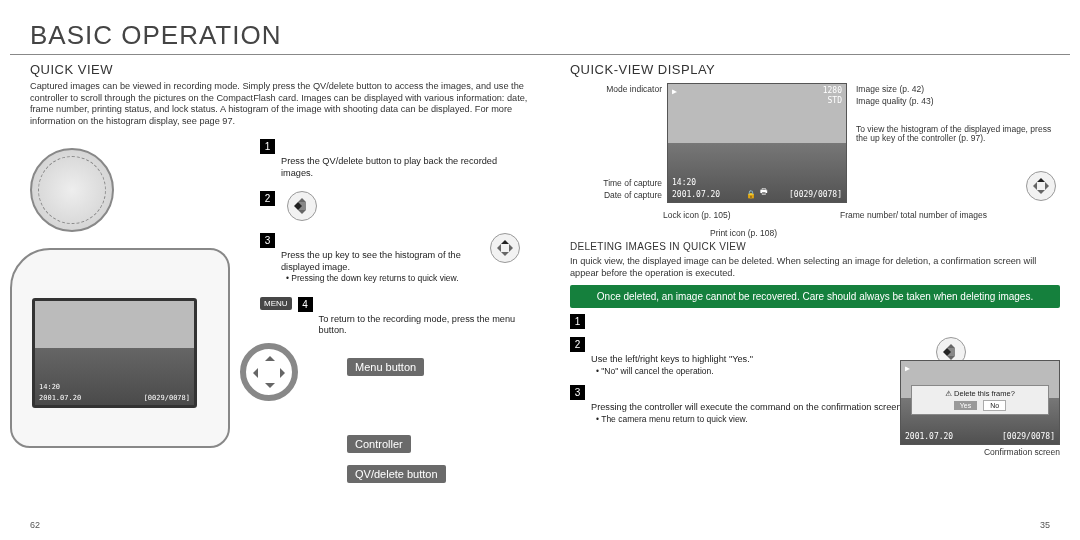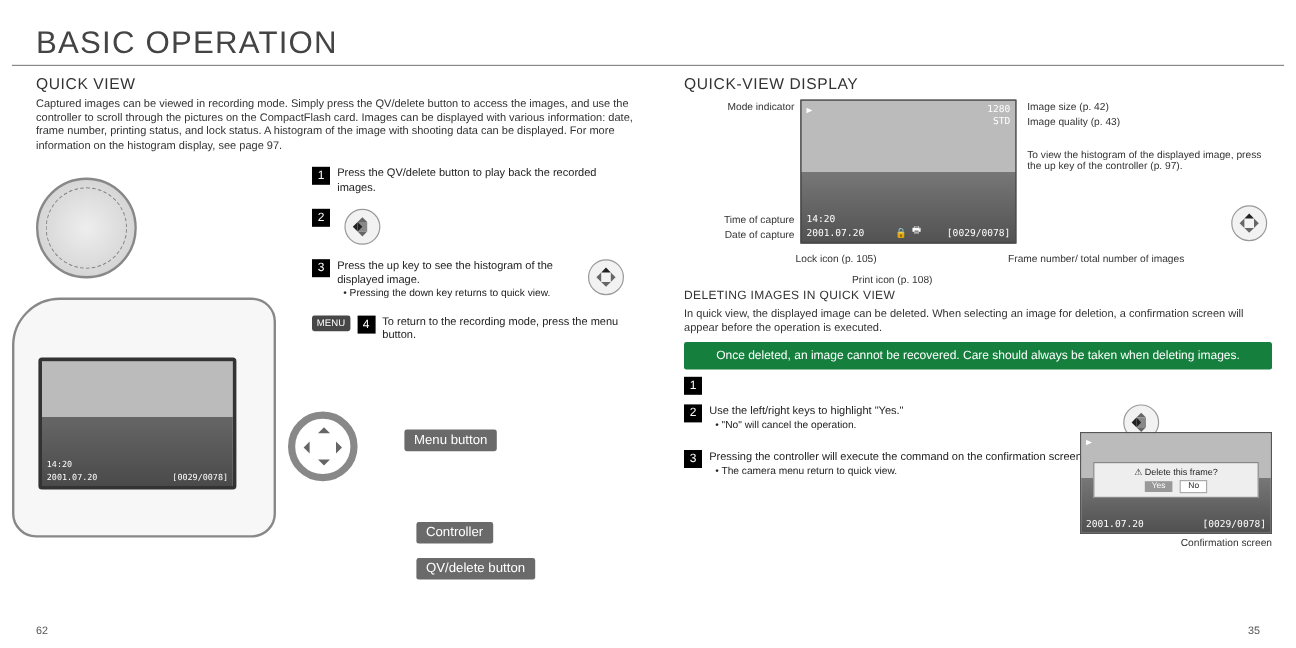--- a/index.html
+++ b/index.html
@@ -6,27 +6,27 @@
   body { width: 1080px; height: 540px; font-family: Arial, Helvetica, sans-serif; background: #fff; color: #222; position: relative; }
   .page-title { position: absolute; top: 20px; left: 30px; font-size: 26px; font-weight: 300; letter-spacing: 1px; color: #444; }
   .hr { position: absolute; top: 54px; left: 10px; right: 10px; height: 1px; background: #888; }
   .left-col { position: absolute; top: 62px; left: 30px; width: 500px; }
   .right-col { position: absolute; top: 62px; left: 570px; width: 490px; }
   .sec-head { font-size: 13px; font-weight: 400; letter-spacing: 0.5px; color: #333; margin-bottom: 4px; }
   .intro { font-size: 9.2px; line-height: 1.25; color: #333; }
   .steps { margin-top: 12px; margin-left: 230px; width: 260px; }
   .step { display: flex; margin-bottom: 12px; position: relative; }
   .step-num { background: #000; color: #fff; width: 15px; height: 15px; font-size: 10px; display: flex; align-items: center; justify-content: center; margin-right: 6px; flex-shrink: 0; }
-  .step-text { font-size: 9.2px; line-height: 1.25; }
+  .step-text { font-size: 9.2px; line-height: 1.25; margin-top: 17px; }
   .step-sub { font-size: 8.5px; margin-left: 5px; }
   .step-sub::before { content: "• "; }
   .menu-label { position: absolute; left: 230px; top: 12px; background: #474747; color: #fff; font-size: 8px; padding: 2px 4px; border-radius: 2px; }
   .camera-diagram { position: absolute; left: 10px; top: 148px; width: 230px; height: 330px; }
   .callout { position: absolute; font-size: 11px; color: #fff; background: #6a6a6a; padding: 3px 8px; border-radius: 2px; }
-  .callout.menu { top: 358px; left: 337px; }
+  .callout.menu { top: 358px; left: 347px; }
   .callout.controller { top: 435px; left: 347px; }
   .callout.qv { top: 465px; left: 347px; }
   .qv-display { position: absolute; left: 667px; top: 86px; width: 180px; height: 120px; background: #222; border: 1px solid #555; }
   .qv-img { width: 100%; height: 100%; background: linear-gradient(#bbb 0%, #bbb 50%, #777 50%, #525252 100%); position: relative; }
   .qv-overlay { position: absolute; color: #fff; font-size: 8px; font-family: monospace; }
   .label-small { font-size: 8.5px; color: #333; line-height: 1.1; }
   .ptr { position: absolute; }
   .controller-mini { width: 30px; height: 30px; border: 1px solid #999; border-radius: 50%; position: relative; background: #f2f2f2; flex-shrink: 0; margin-left: 6px; }
   .controller-mini::before, .controller-mini::after { content: ""; position: absolute; width: 0; height: 0; }
   .tri { position: absolute; width: 0; height: 0; border: 4px solid transparent; }

